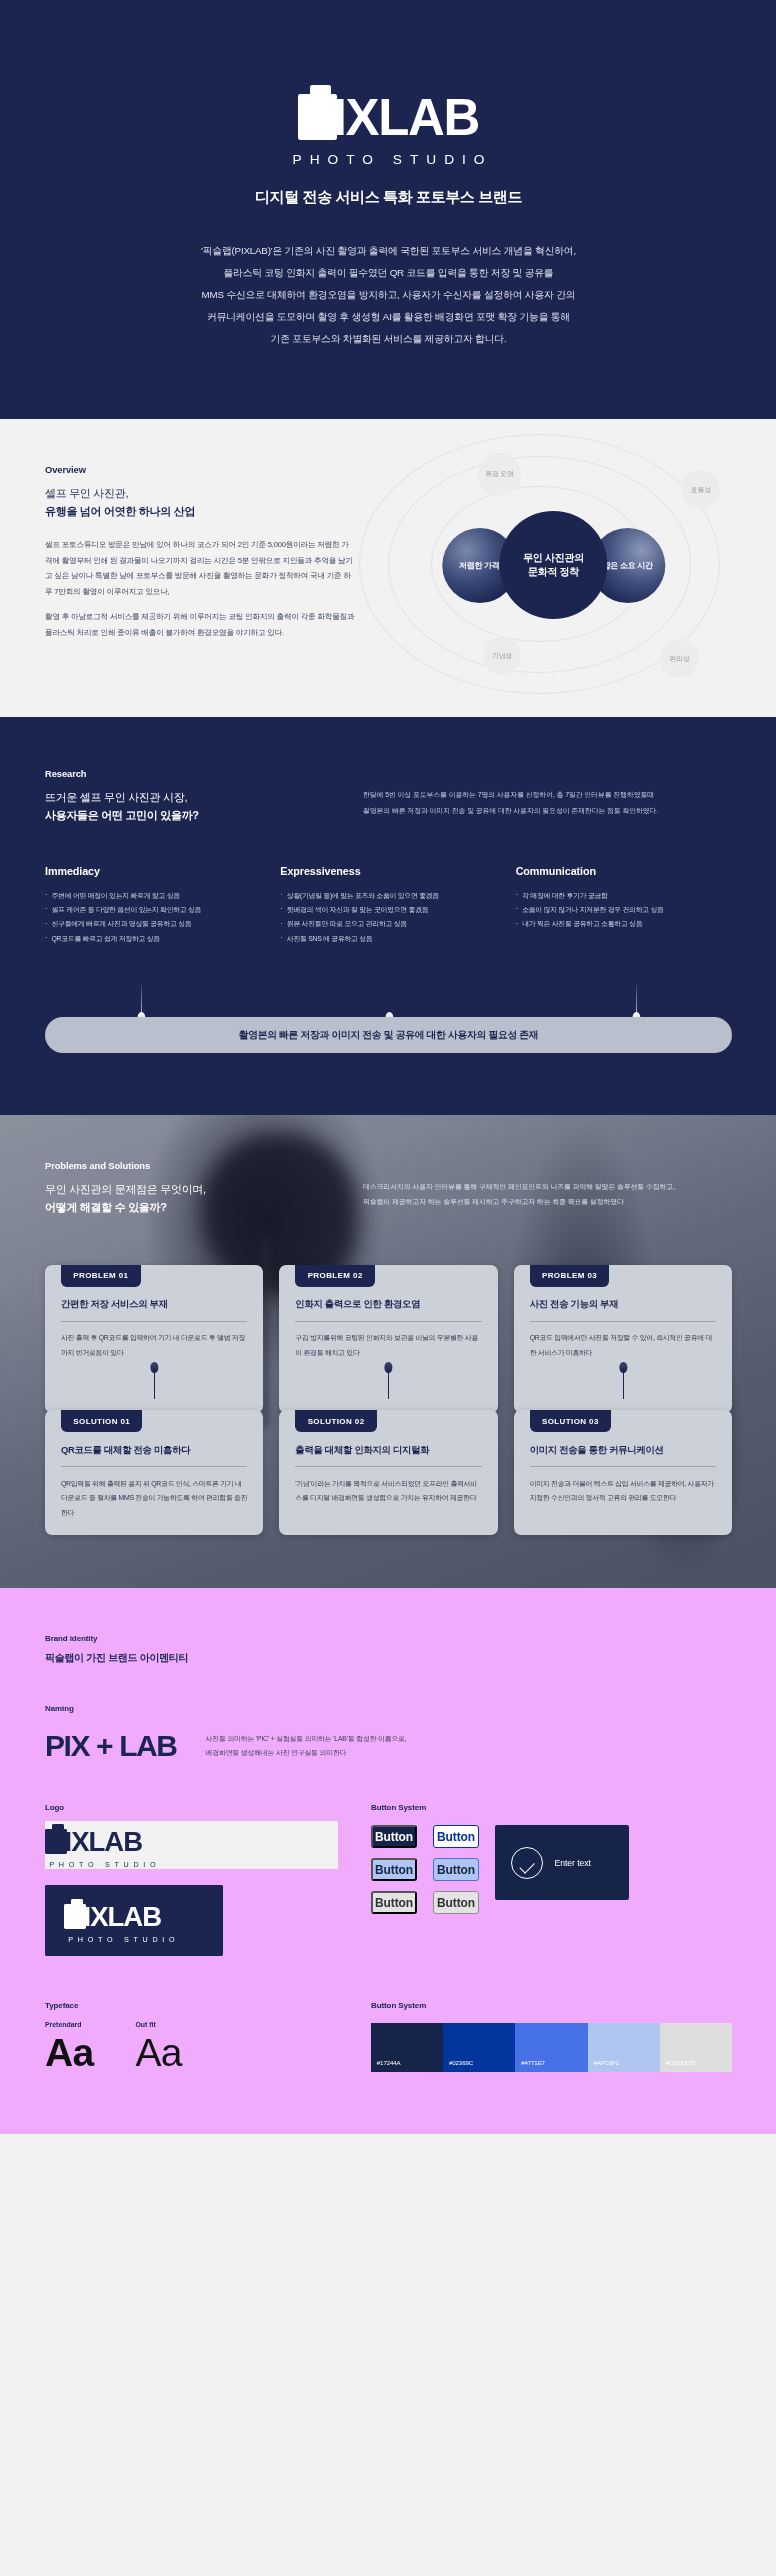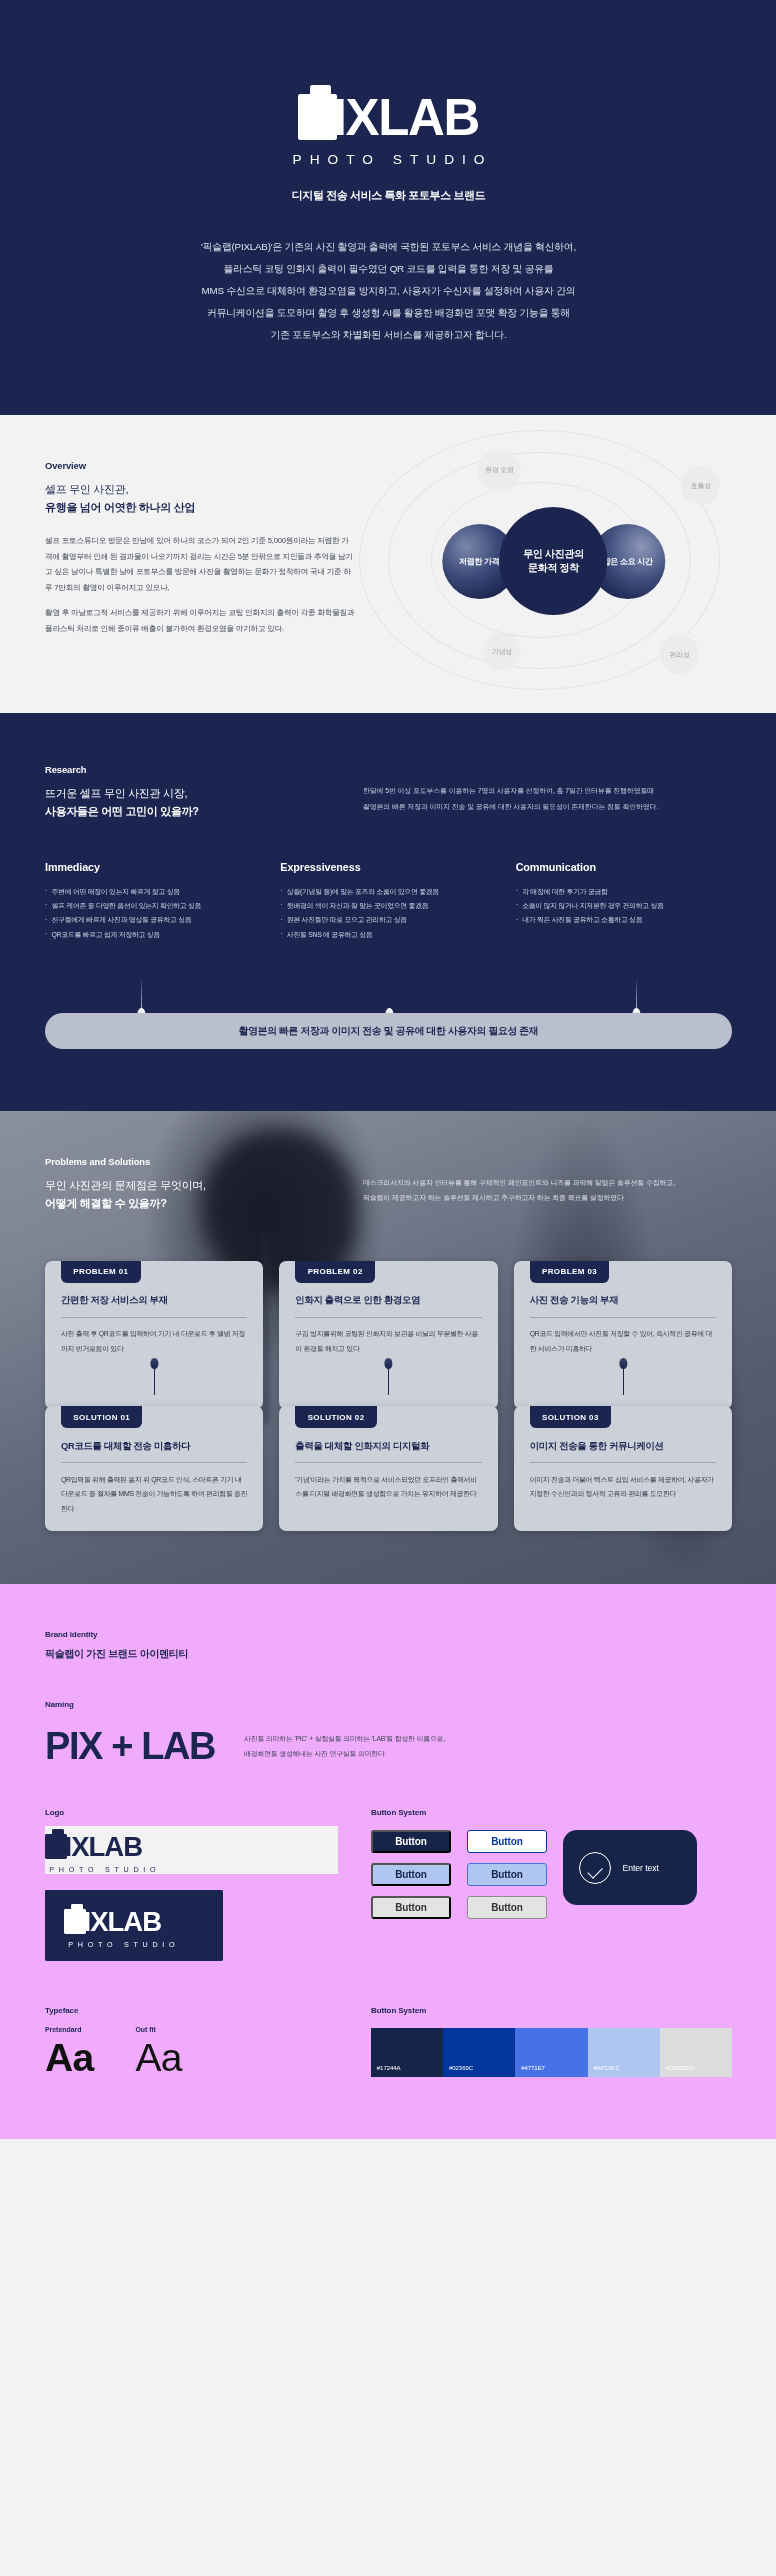--- a/index.html
+++ b/index.html
@@ -12,21 +12,21 @@
 
   
   .hero{background:#1b2550;padding:85px 0 69px;text-align:center;}
   .logo-lockup{display:inline-block;}
   .logo-mark{display:flex;align-items:flex-end;justify-content:center;gap:0;}
   .cam{position:relative;width:39px;height:55px;}
   .cam .body{position:absolute;left:0;bottom:0;width:39px;height:46px;background:#fff;border-radius:2.2px;}
   .cam .hump{position:absolute;left:11.6px;top:0;width:21.7px;height:11.6px;background:#fff;border-radius:2.2px 2.2px 0 0;}
   .wordmark{font-size:51px;font-weight:700;letter-spacing:-1.4px;color:#fff;line-height:.86;font-family:"Liberation Sans",sans-serif;margin-left:-4.3px;}
   .photo-studio{margin-top:11.6px;font-size:13.7px;letter-spacing:8px;color:#fff;font-weight:400;padding-left:8px;}
-  .hero-tagline{margin-top:21.7px;font-size:11px;font-weight:700;color:#fff;letter-spacing:-0.4px;}
+  .hero-tagline{margin-top:21.7px;font-size:15px;font-weight:700;color:#fff;letter-spacing:-0.4px;}
   .hero-desc{margin:33px auto 0;max-width:549px;font-size:9.8px;line-height:2.25;color:#dfe3ef;letter-spacing:-0.2px;}
 
   
   .sec{padding:45px 45px 51px;position:relative;}
   .eyebrow{font-size:9.4px;font-weight:700;letter-spacing:-0.1px;margin-bottom:10px;}
   .headline{font-size:11px;line-height:1.62;letter-spacing:-0.3px;}
   .headline b{font-weight:700;}
 
   
   .overview{background:#f2f2f2;color:#1b2550;min-height:238px;}
@@ -95,46 +95,46 @@
   .conn-dot{position:absolute;top:-4.3px;width:8px;height:11.6px;border-radius:50%;background:linear-gradient(#3c4569,#1b2550);transform:translateX(-3.6px);}
   .conn-line{position:absolute;top:2.9px;width:0.7px;height:30px;background:#1b2550;}
   .sol-row{display:flex;gap:16px;margin-top:-2.9px;}
 
   
   .brand{background:#f0abfc;color:#1b2550;padding:46px 45px 58px;}
   .sub-label{font-size:8px;font-weight:700;margin-bottom:8.7px;letter-spacing:-0.1px;}
   .brand-h{font-size:10px;font-weight:700;letter-spacing:-0.3px;}
   .naming{margin-top:39px;}
   .naming-row{display:flex;align-items:center;gap:29px;margin-top:16px;}
-  .pixlab-big{font-size:38px;font-weight:700;letter-spacing:-1.4px;color:#1b2550;white-space:nowrap;}
+  .pixlab-big{font-size:30px;font-weight:700;letter-spacing:-1.4px;color:#1b2550;white-space:nowrap;}
   .naming-desc{font-size:6.9px;line-height:2.1;color:#3b4251;letter-spacing:-0.2px;}
   .cols2{display:flex;gap:33px;margin-top:40px;}
   .col-left{width:293px;flex:none;}
   .col-right{flex:1;}
   .logo-card{background:#f2f2f2;padding:2.9px 0 0;}
   .logo-light{display:flex;align-items:flex-end;gap:0;}
   .cam-d{position:relative;width:21.7px;height:30px;}
   .cam-d .body{position:absolute;left:0;bottom:0;width:21.7px;height:25px;background:#1b2550;border-radius:1.4px;}
   .cam-d .hump{position:absolute;left:6.5px;top:0;width:12.3px;height:6.5px;background:#1b2550;border-radius:1.4px 1.4px 0 0;}
   .wm-d{font-size:27.5px;font-weight:700;letter-spacing:-1px;color:#1b2550;line-height:.86;margin-left:-2.2px;}
   .ps-d{font-size:7.2px;letter-spacing:4.7px;color:#1b2550;margin-top:5.8px;padding-left:4.3px;}
   .logo-dark{margin-top:16px;background:#1b2550;padding:14.4px 19px 11.6px;width:178px;border-radius:1.4px;}
   .logo-dark .cam-d .body,.logo-dark .cam-d .hump{background:#fff;}
   .logo-dark .wm-d{color:#fff;}
   .logo-dark .ps-d{color:#fff;}
   .btn-grid{display:flex;gap:16px;align-items:flex-start;margin-top:13px;}
   .btn-col{display:flex;flex-direction:column;gap:10px;}
-  .btn{width:80px;height:23px;border-radius:3px;display:flex;align-items:center;justify-content:center;font-size:10px;font-weight:700;letter-spacing:-0.1px;}
+  .btn{width:46px;height:23px;border-radius:3px;display:flex;align-items:center;justify-content:center;font-size:12px;font-weight:700;letter-spacing:-0.1px;}
   .b-solid-navy{background:#17244a;color:#fff;}
   .b-outline-navy{background:#fff;color:#02369C;border:1.1px solid #02369C;}
   .b-solid-blue{background:#AFC6F1;color:#17244a;}
   .b-outline-blue{background:#AFC6F1;color:#17244a;border:1.1px solid #4771E7;}
   .b-solid-gray{background:#e3e3e3;color:#333;}
   .b-outline-gray{background:#e3e3e3;color:#333;border:1.1px solid #8d8d8d;}
-  .enter-box{background:#17244a;border-radius:14px;width:134px;height:75px;display:flex;align-items:center;gap:11.6px;padding-left:16px;}
+  .enter-box{background:#17244a;border-radius:2px;width:134px;height:75px;display:flex;align-items:center;gap:11.6px;padding-left:16px;}
   .check{width:32px;height:32px;border-radius:50%;border:1.8px solid #fff;position:relative;flex:none;}
   .check::after{content:"";position:absolute;left:8px;top:13.7px;width:13px;height:6.5px;border-left:1.8px solid #fff;border-bottom:1.8px solid #fff;transform:rotate(-45deg);}
   .enter-box span{color:#fff;font-size:8.7px;letter-spacing:-0.1px;}
   .type-row{display:flex;gap:42px;margin-top:11.6px;}
   .tf-name{font-size:6.9px;font-weight:700;color:#1b2550;margin-bottom:2.9px;}
   .tf-sample{font-size:39px;font-weight:700;color:#111;line-height:1.15;letter-spacing:-0.7px;}
   .tf-sample.outfit{font-weight:400;}
   .swatches{display:flex;margin-top:13px;height:49px;}
   .sw{flex:1;position:relative;}
   .sw span{position:absolute;left:5.8px;bottom:5.8px;font-size:6.1px;letter-spacing:-0.1px;}

